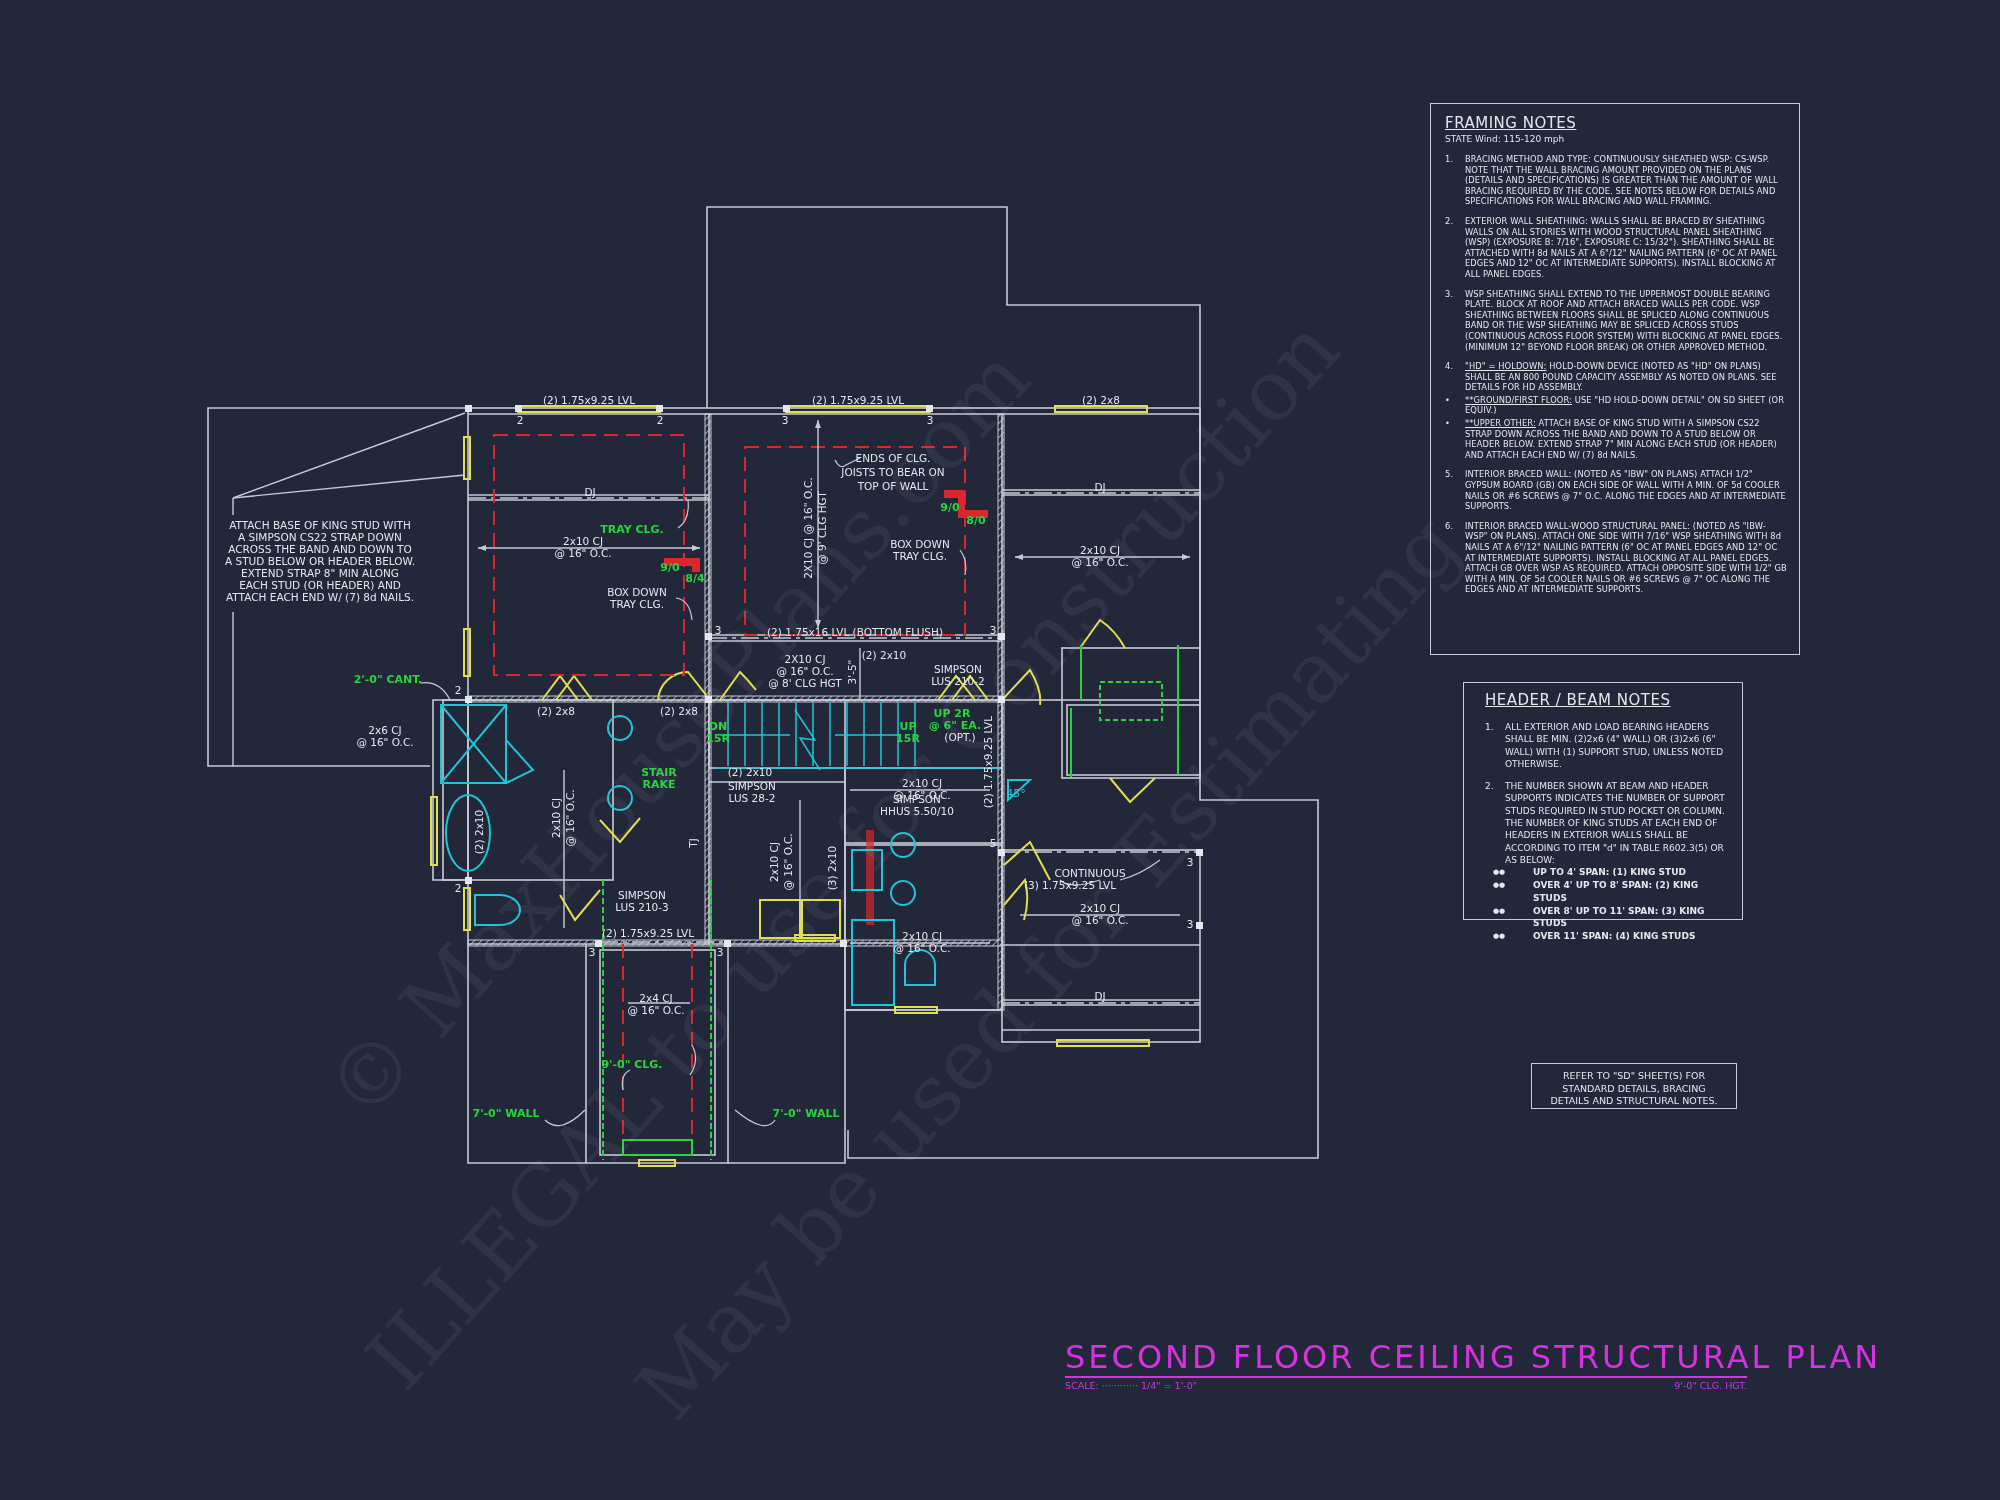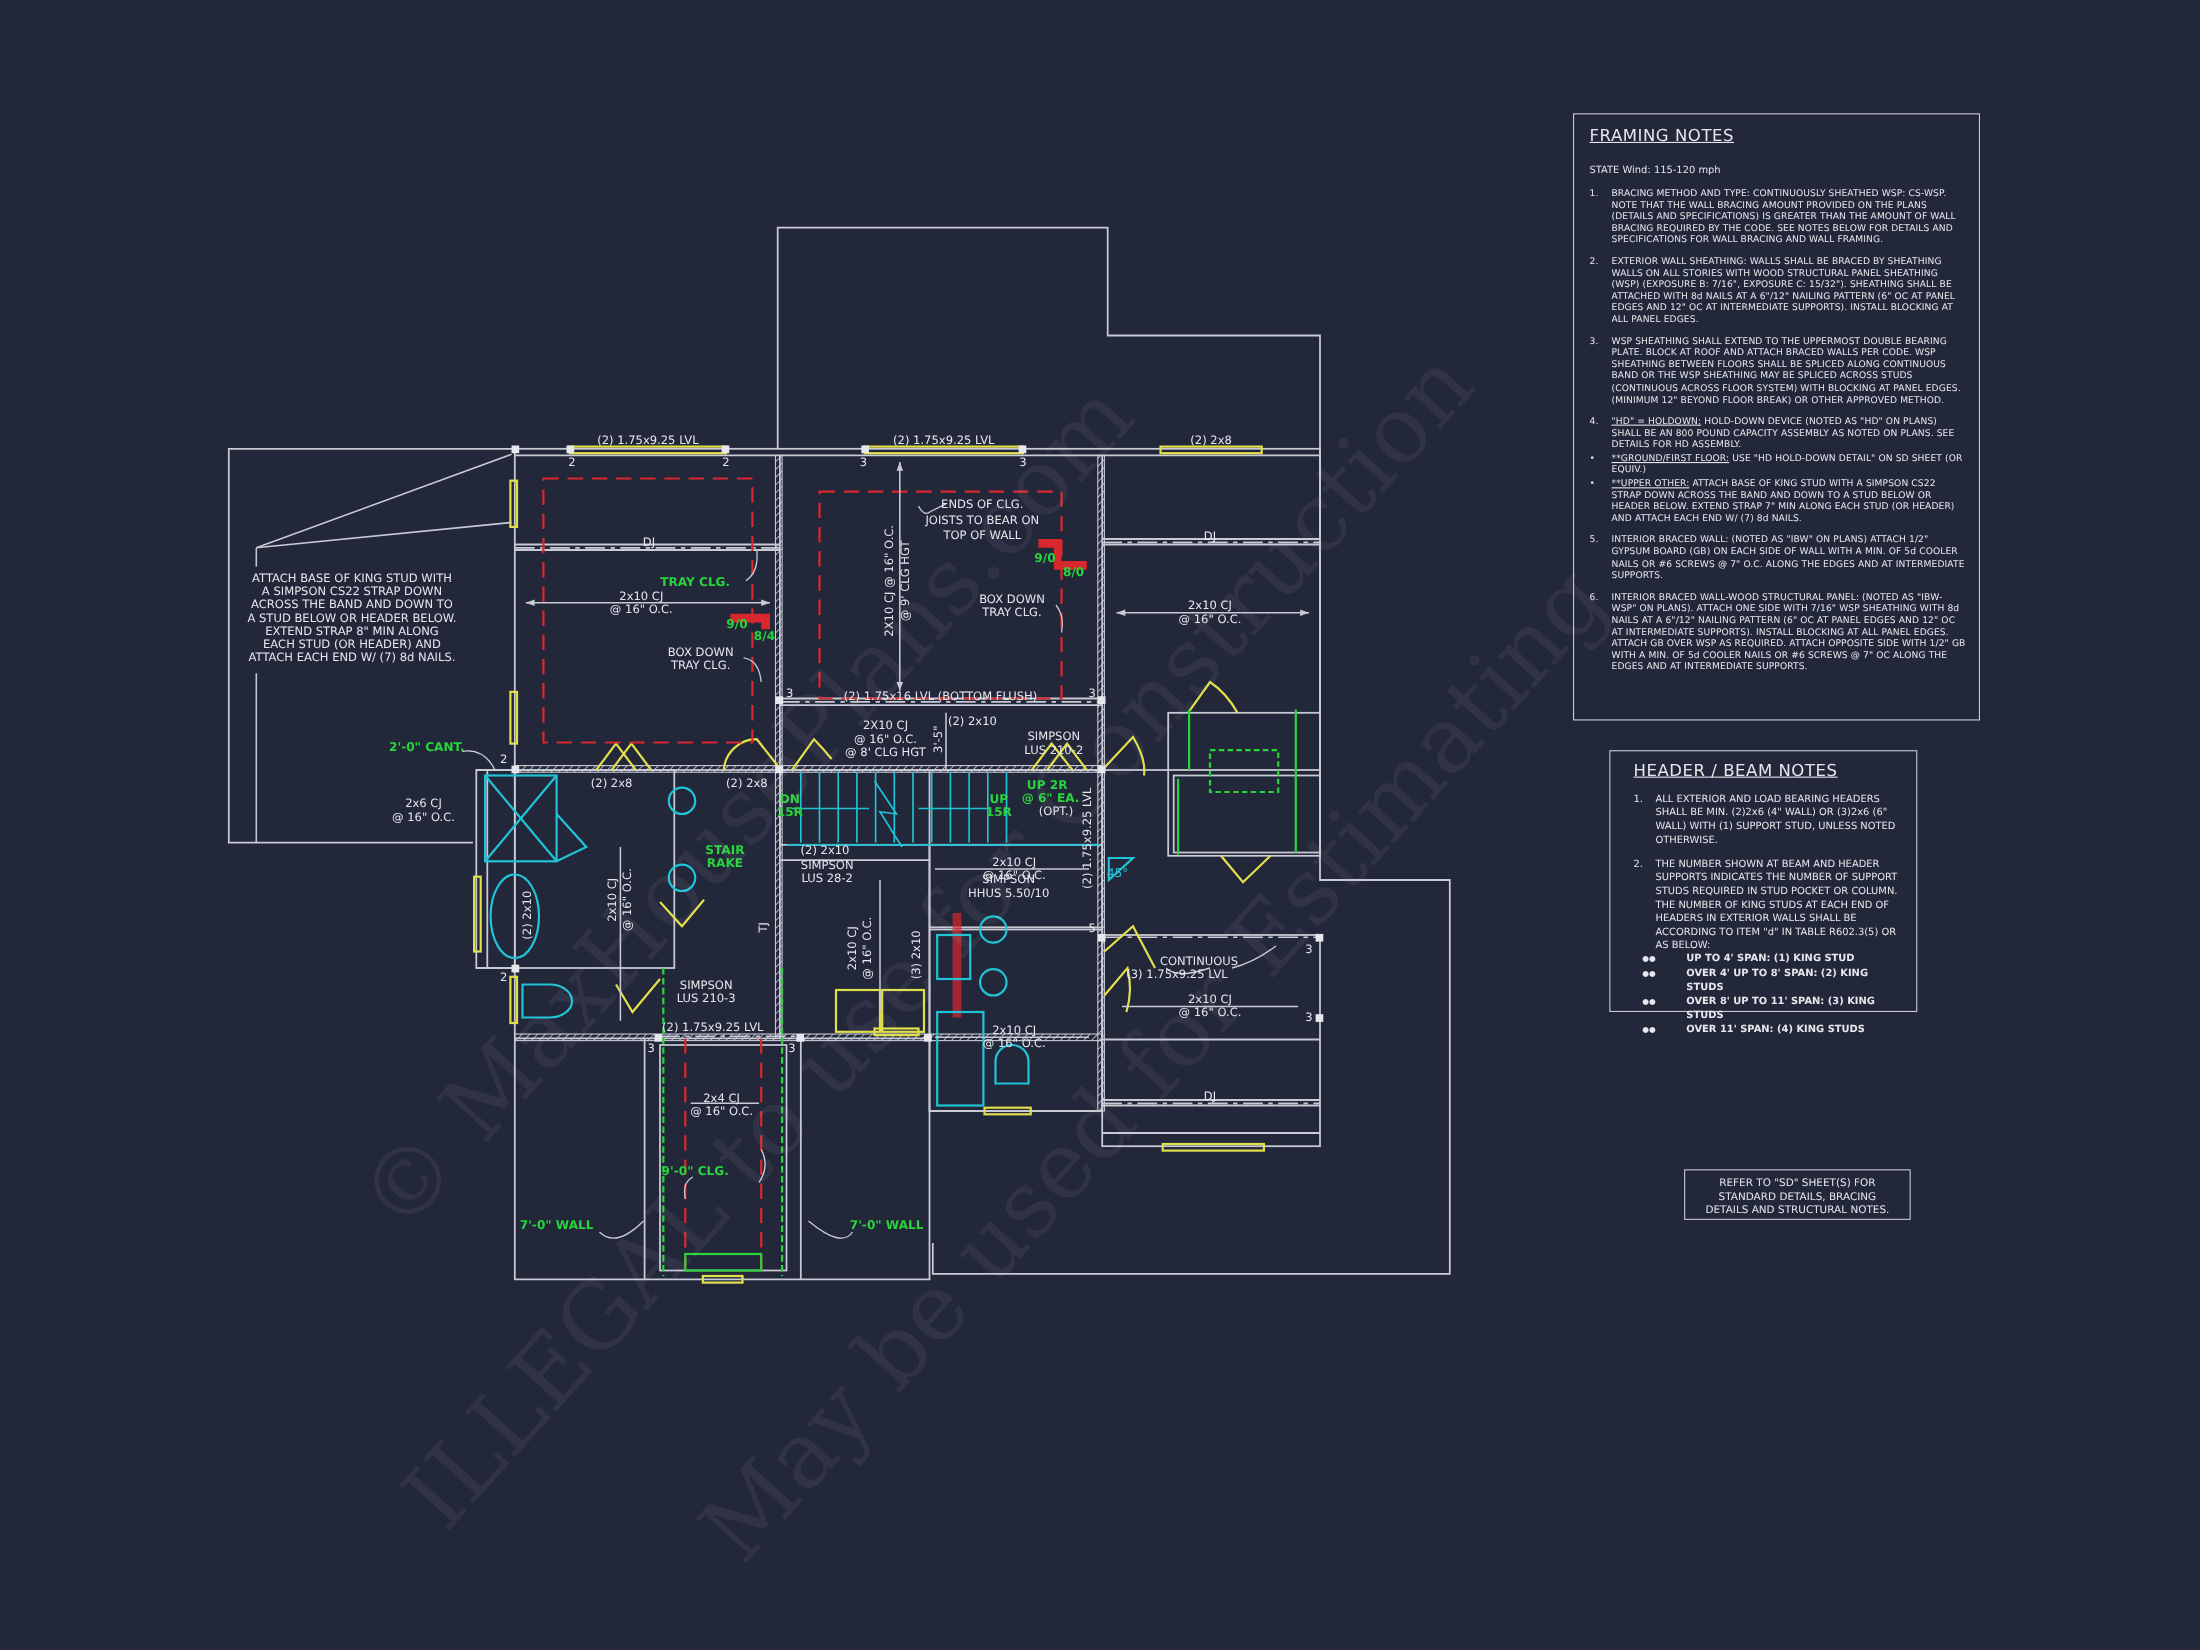--- a/index.html
+++ b/index.html
@@ -1,21 +1,21 @@
 <!DOCTYPE html>
 <html><head>
 <meta charset="utf-8">
 <style>
   html,body{margin:0;padding:0;background:#23273a;}
   body{width:2000px;height:1500px;position:relative;overflow:hidden;font-family:"DejaVu Sans",sans-serif;}
   #sheet{position:absolute;left:0;top:0;width:2000px;height:1500px;}
   svg text{font-family:"DejaVu Sans",sans-serif;}
   .note-box{position:absolute;border:1.5px solid #c8cbd4;color:#e6e7ec;font-family:"DejaVu Sans",sans-serif;box-sizing:border-box;}
   .note-title{font-size:15px;text-decoration:underline;letter-spacing:0.5px;}
-  .note-sub{font-size:9px;margin-top:18px;}
+  .note-sub{font-size:9px;margin-top:2px;}
   .note-list{margin:10px 0 0 0;padding:0;list-style:none;}
   .note-item{display:flex;font-size:8.3px;line-height:10.6px;margin-bottom:9px;letter-spacing:0.1px;}
   .note-num{width:20px;flex:0 0 20px;}
   .ul{text-decoration:underline;}
   .hb-item{display:flex;font-size:9px;line-height:12.3px;margin-bottom:10px;}
   .hb-sub{display:flex;font-size:9px;line-height:12.8px;}
   .hb-sub .dot{width:28px;flex:0 0 28px;font-size:7px;padding-left:8px;}
   .hb-sub .txt{padding-left:12px;font-weight:bold;}
   .sd-box{position:absolute;border:1.5px solid #c8cbd4;color:#e6e7ec;font-size:9.5px;line-height:12.5px;text-align:center;box-sizing:border-box;padding-top:6px;}
   .title-block{position:absolute;left:1065px;top:1340px;width:682px;color:#d632e0;}
@@ -425,13 +425,21 @@
         <span class="txt">OVER 11' SPAN: (4) KING STUDS</span>
       </div>
   </div>
 
   <div class="sd-box" style="left:1531px;top:1063px;width:206px;height:46px;">
     <div>REFER TO "SD"  SHEET(S) FOR</div>
     <div>STANDARD DETAILS, BRACING</div>
     <div>DETAILS AND STRUCTURAL NOTES.</div>
   </div>
 
+  <div class="title-block">
+    <div class="title-main">SECOND FLOOR CEILING STRUCTURAL PLAN</div>
+    <div class="title-rule"></div>
+    <div class="title-row">
+      <span>SCALE: ············ 1/4" = 1'-0"</span>
+      <span>9'-0" CLG. HGT.</span>
+    </div>
+  </div>
 </div>
 
 </body></html>

